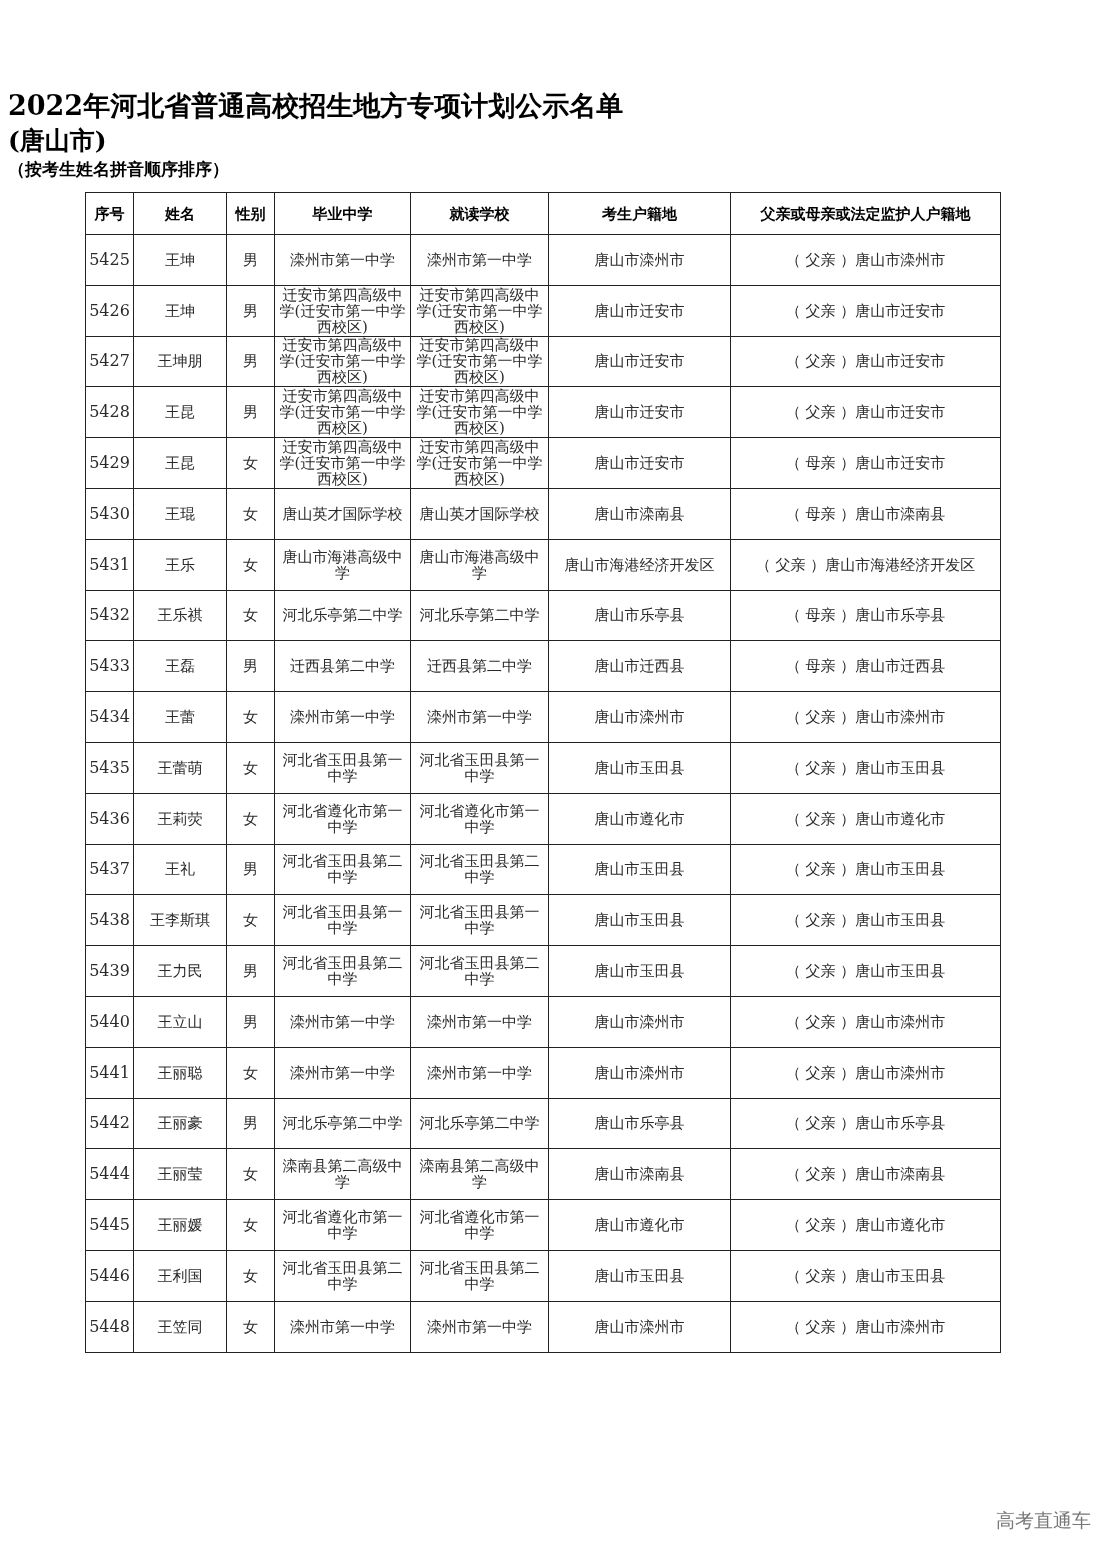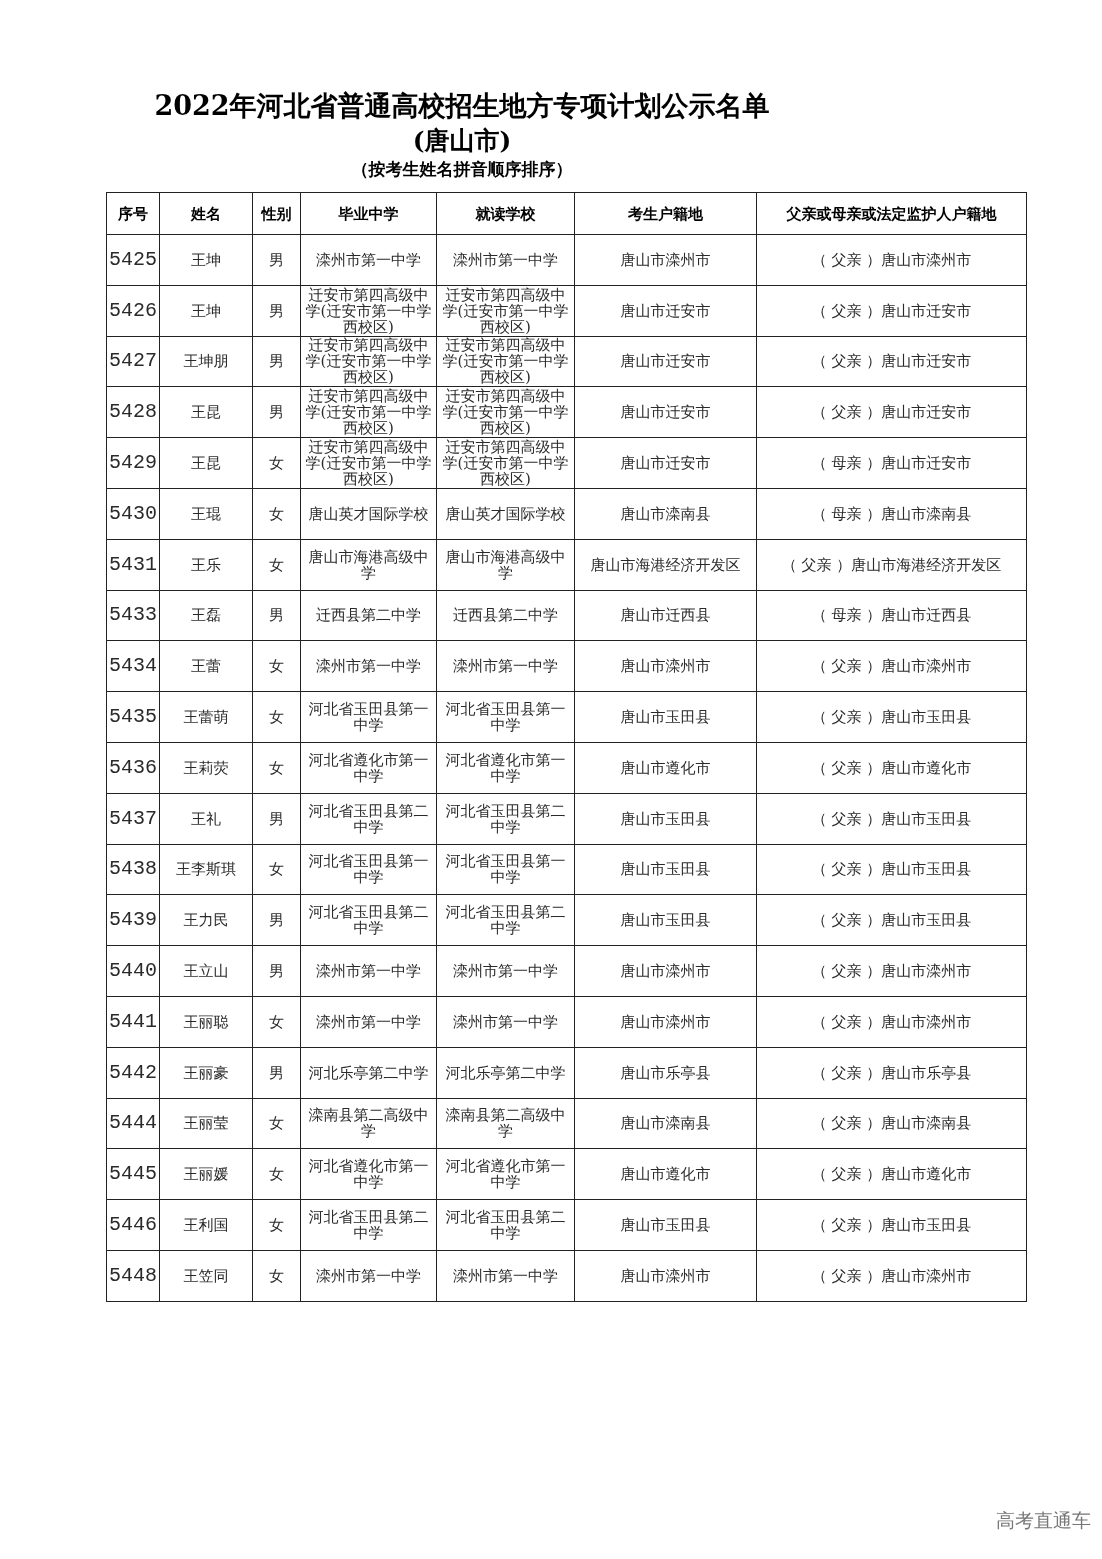--- a/index.html
+++ b/index.html
@@ -1,36 +1,36 @@
 <!DOCTYPE html>
 <html><head>
 <meta charset="utf-8">
 <style>
   html, body { margin: 0; padding: 0; background: #ffffff; }
   body { width: 1102px; height: 1559px; position: relative; overflow: hidden; color: #111; }
   .title {
-    position: absolute; left: 16px; width: 892px; text-align: center;
+    position: absolute; left: 8px; width: 892px; text-align: left;
     font-family: "DejaVu Serif", "Liberation Serif", serif; font-weight: bold; color: #000;
   }
   .t1 { top: 88px; font-size: 27px; }
   .t2 { top: 124px; font-size: 25px; }
   .t3 { top: 158px; font-size: 17px; }
   table.list {
-    position: absolute; left: 106px; top: 192px;
+    position: absolute; left: 85px; top: 192px;
     border-collapse: collapse; table-layout: fixed;
     font-family: "DejaVu Serif", "Liberation Serif", serif;
     font-size: 15px; color: #2a2a2a;
   }
   table.list th, table.list td {
     border: 1.5px solid #222; text-align: center; vertical-align: middle;
     padding: 0 2px; line-height: 16px; overflow: hidden;
   }
   table.list th { height: 41px; font-weight: bold; color: #000; font-size: 15px; }
   table.list td { height: 49.8px; }
-  td.seq { font-size: 20px; font-family: Liberation Mono, monospace; }
+  td.seq { font-size: 16px; }
   td.school { padding: 0 3px; word-break: break-all; }
   .rel { letter-spacing: 0; }
   .watermark {
     position: absolute; left: 964px; top: 1508px;
     font-family: Liberation Mono, monospace;
     font-size: 19px; color: #777; margin-left: 32px;
   }
 </style>
 </head>
 <body>
@@ -118,20 +118,29 @@
       <tr>
         <td class="seq">5431</td>
         <td>王乐</td>
         <td>女</td>
         <td class="school">唐山市海港高级中学</td>
         <td class="school">唐山市海港高级中学</td>
         <td>唐山市海港经济开发区</td>
         <td class="rel">（ 父亲 ）唐山市海港经济开发区</td>
       </tr>
       <tr>
+        <td class="seq">5432</td>
+        <td>王乐祺</td>
+        <td>女</td>
+        <td class="school">河北乐亭第二中学</td>
+        <td class="school">河北乐亭第二中学</td>
+        <td>唐山市乐亭县</td>
+        <td class="rel">（ 母亲 ）唐山市乐亭县</td>
+      </tr>
+      <tr>
         <td class="seq">5433</td>
         <td>王磊</td>
         <td>男</td>
         <td class="school">迁西县第二中学</td>
         <td class="school">迁西县第二中学</td>
         <td>唐山市迁西县</td>
         <td class="rel">（ 母亲 ）唐山市迁西县</td>
       </tr>
       <tr>
         <td class="seq">5434</td>

